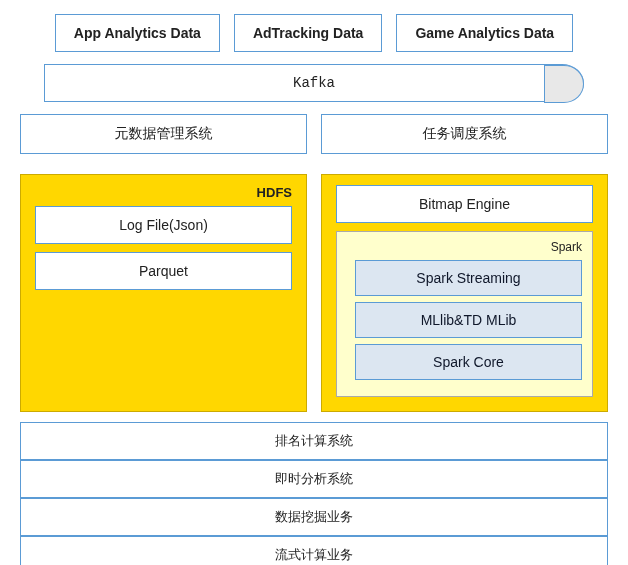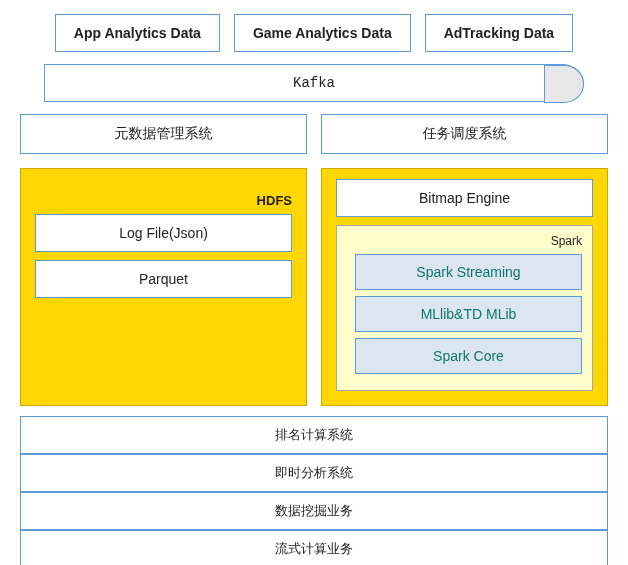--- a/index.html
+++ b/index.html
@@ -63,21 +63,21 @@
       border-radius: 0 50% 50% 0;
       background: #e8e8e8;
     }
 
     
     .row3 {
       display: flex;
       gap: 14px;
       width: 100%;
       justify-content: center;
-      margin-bottom: 14px;
+      margin-bottom: 20px;
     }
     .mgmt-box {
       border: 1.5px solid #5b9bd5;
       padding: 10px 0;
       text-align: center;
       color: #222;
       background: #fff;
       flex: 1;
     }
 
@@ -86,21 +86,21 @@
       display: flex;
       gap: 14px;
       width: 100%;
       justify-content: center;
       margin-bottom: 10px;
     }
     .hdfs-panel {
       background: #ffd700;
       border: 1.5px solid #ccaa00;
       flex: 1;
-      padding: 24px 14px 14px 14px;
+      padding: 10px 14px 14px 14px;
       position: relative;
     }
     .yarn-panel {
       background: #ffd700;
       border: 1.5px solid #ccaa00;
       flex: 1;
       padding: 10px 14px 14px 14px;
       position: relative;
     }
     .panel-label {
@@ -138,21 +138,21 @@
       text-align: right;
       font-size: 12px;
       color: #222;
       margin-bottom: 6px;
     }
     .spark-inner-box {
       border: 1.5px solid #5b9bd5;
       background: #dce6f1;
       padding: 9px 0;
       text-align: center;
-      color: #0f766e;
+      color: #0f172a;
       margin-bottom: 6px;
     }
 
     
     .row5 {
       display: flex;
       width: 100%;
       justify-content: center;
       flex-direction: column;
     }
@@ -167,24 +167,24 @@
     }
   </style>
 </head>
 <body>
 
 <div class="row1">
   <div class="data-source-box">
     <span>App Analytics Data</span>
   </div>
   <div class="data-source-box">
+    <span>AdTracking Data</span>
+  </div>
+  <div class="data-source-box">
     <span>Game Analytics Data</span>
-  </div>
-  <div class="data-source-box">
-    <span>AdTracking Data</span>
   </div>
 </div>
 
 <div class="row2">
   <div class="kafka-box">
     <span>Kafka</span>
   </div>
 </div>
 
 <div class="row3">

